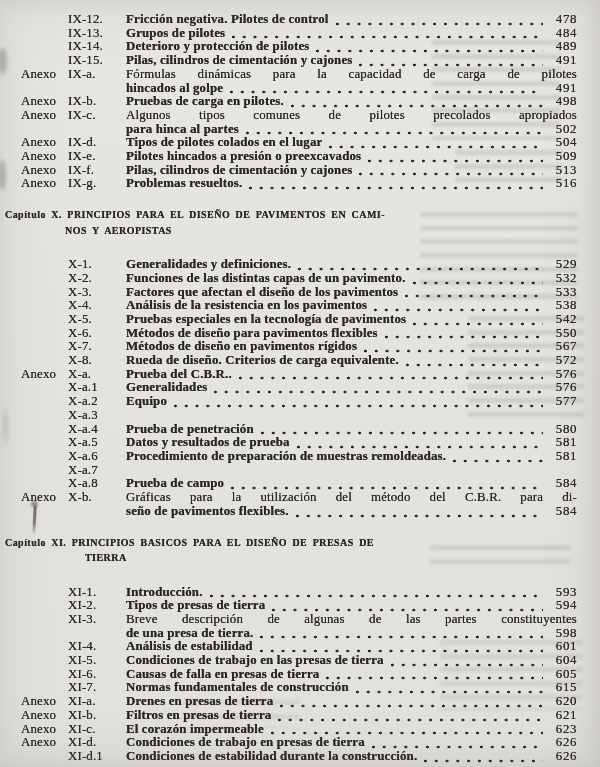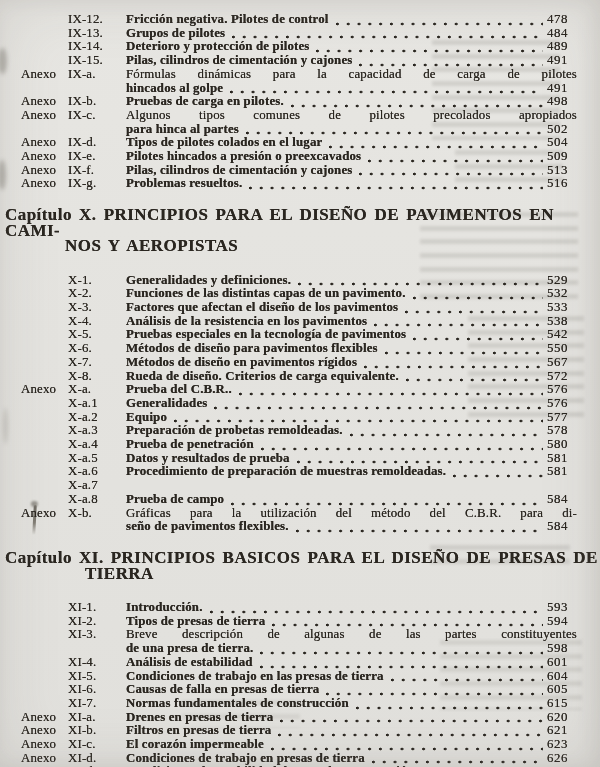--- a/index.html
+++ b/index.html
@@ -25,23 +25,23 @@
   .col-main{flex:1;margin-right:23px;min-width:0;}
   .wrap-line{text-align:justify;text-align-last:justify;}
   .last-line{display:flex;align-items:baseline;}
   .t{white-space:nowrap;font-weight:bold;}
   .leader{
     flex:1;min-width:14px;align-self:flex-end;height:11px;margin:0 4px 0 7px;
     background-image:radial-gradient(circle at 1.4px 8px,#2a2620 1.1px,rgba(42,38,32,0) 1.7px);
     background-size:10.8px 11px;background-repeat:repeat-x;
     filter:blur(.2px);
   }
-  .page-num{flex:none;min-width:30px;text-align:left;letter-spacing:.6px;white-space:nowrap;}
+  .page-num{flex:none;min-width:30px;text-align:right;letter-spacing:.6px;white-space:nowrap;}
   .chapter{
-    font-weight:bold;font-size:17px;line-height:15.5px;letter-spacing:.45px;word-spacing:2.5px;
+    font-weight:bold;font-size:10px;line-height:15.5px;letter-spacing:.45px;word-spacing:2.5px;
     margin:16px 0 20px 0;padding-left:5px;
     text-shadow:0 0 .5px rgba(42,38,32,.9);
   }
   
   .bleed{
     position:absolute;pointer-events:none;filter:blur(1.4px);opacity:.45;
     background:repeating-linear-gradient(180deg,
       rgba(146,144,137,.55) 0px, rgba(146,144,137,.55) 5px,
       rgba(0,0,0,0) 5px, rgba(0,0,0,0) 13.7px);
   }
@@ -328,27 +328,20 @@
           <div class="last-line">
             <span class="t">Equipo</span>
             <span class="leader"></span>
             <span class="page-num">577</span>
           </div>
         </div>
       </div>
       <div class="row">
         <span class="col-anexo"></span>
         <span class="col-code">X-a.3</span>
-        <div class="col-main">
-          <div class="last-line">
-            <span class="t">Preparación de probetas remoldeadas.</span>
-            <span class="leader"></span>
-            <span class="page-num">578</span>
-          </div>
-        </div>
       </div>
       <div class="row">
         <span class="col-anexo"></span>
         <span class="col-code">X-a.4</span>
         <div class="col-main">
           <div class="last-line">
             <span class="t">Prueba de penetración</span>
             <span class="leader"></span>
             <span class="page-num">580</span>
           </div>

